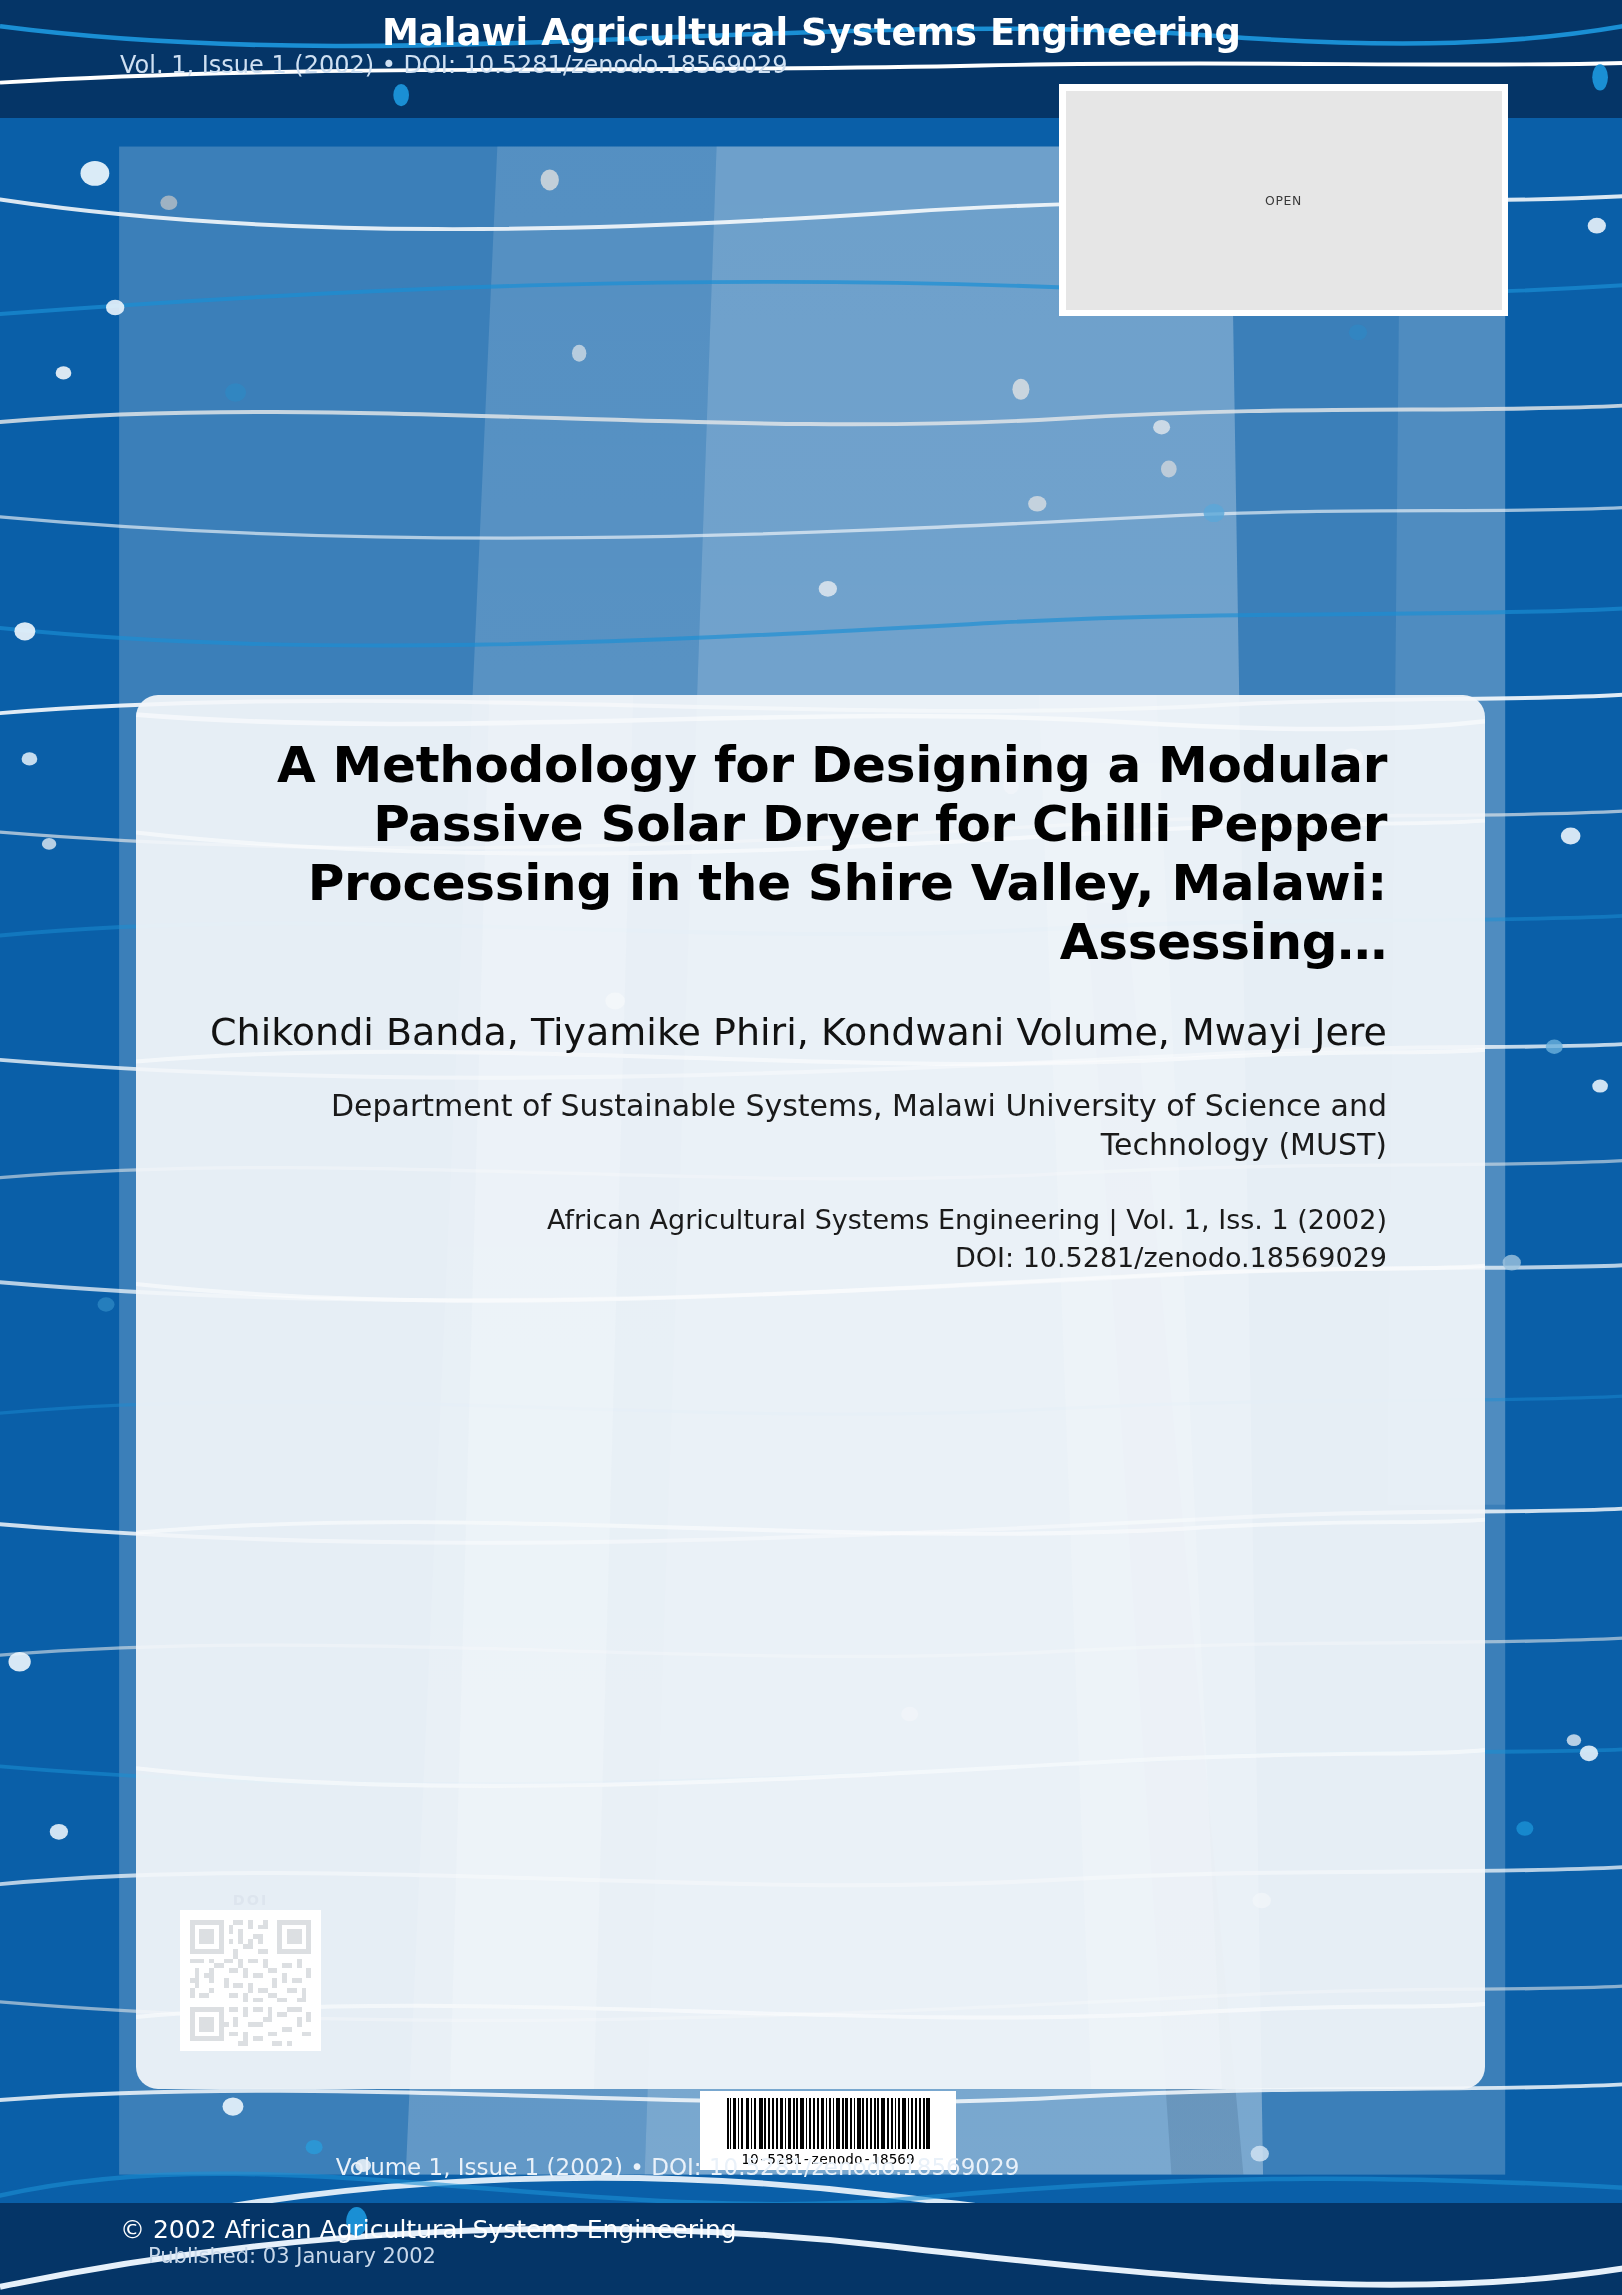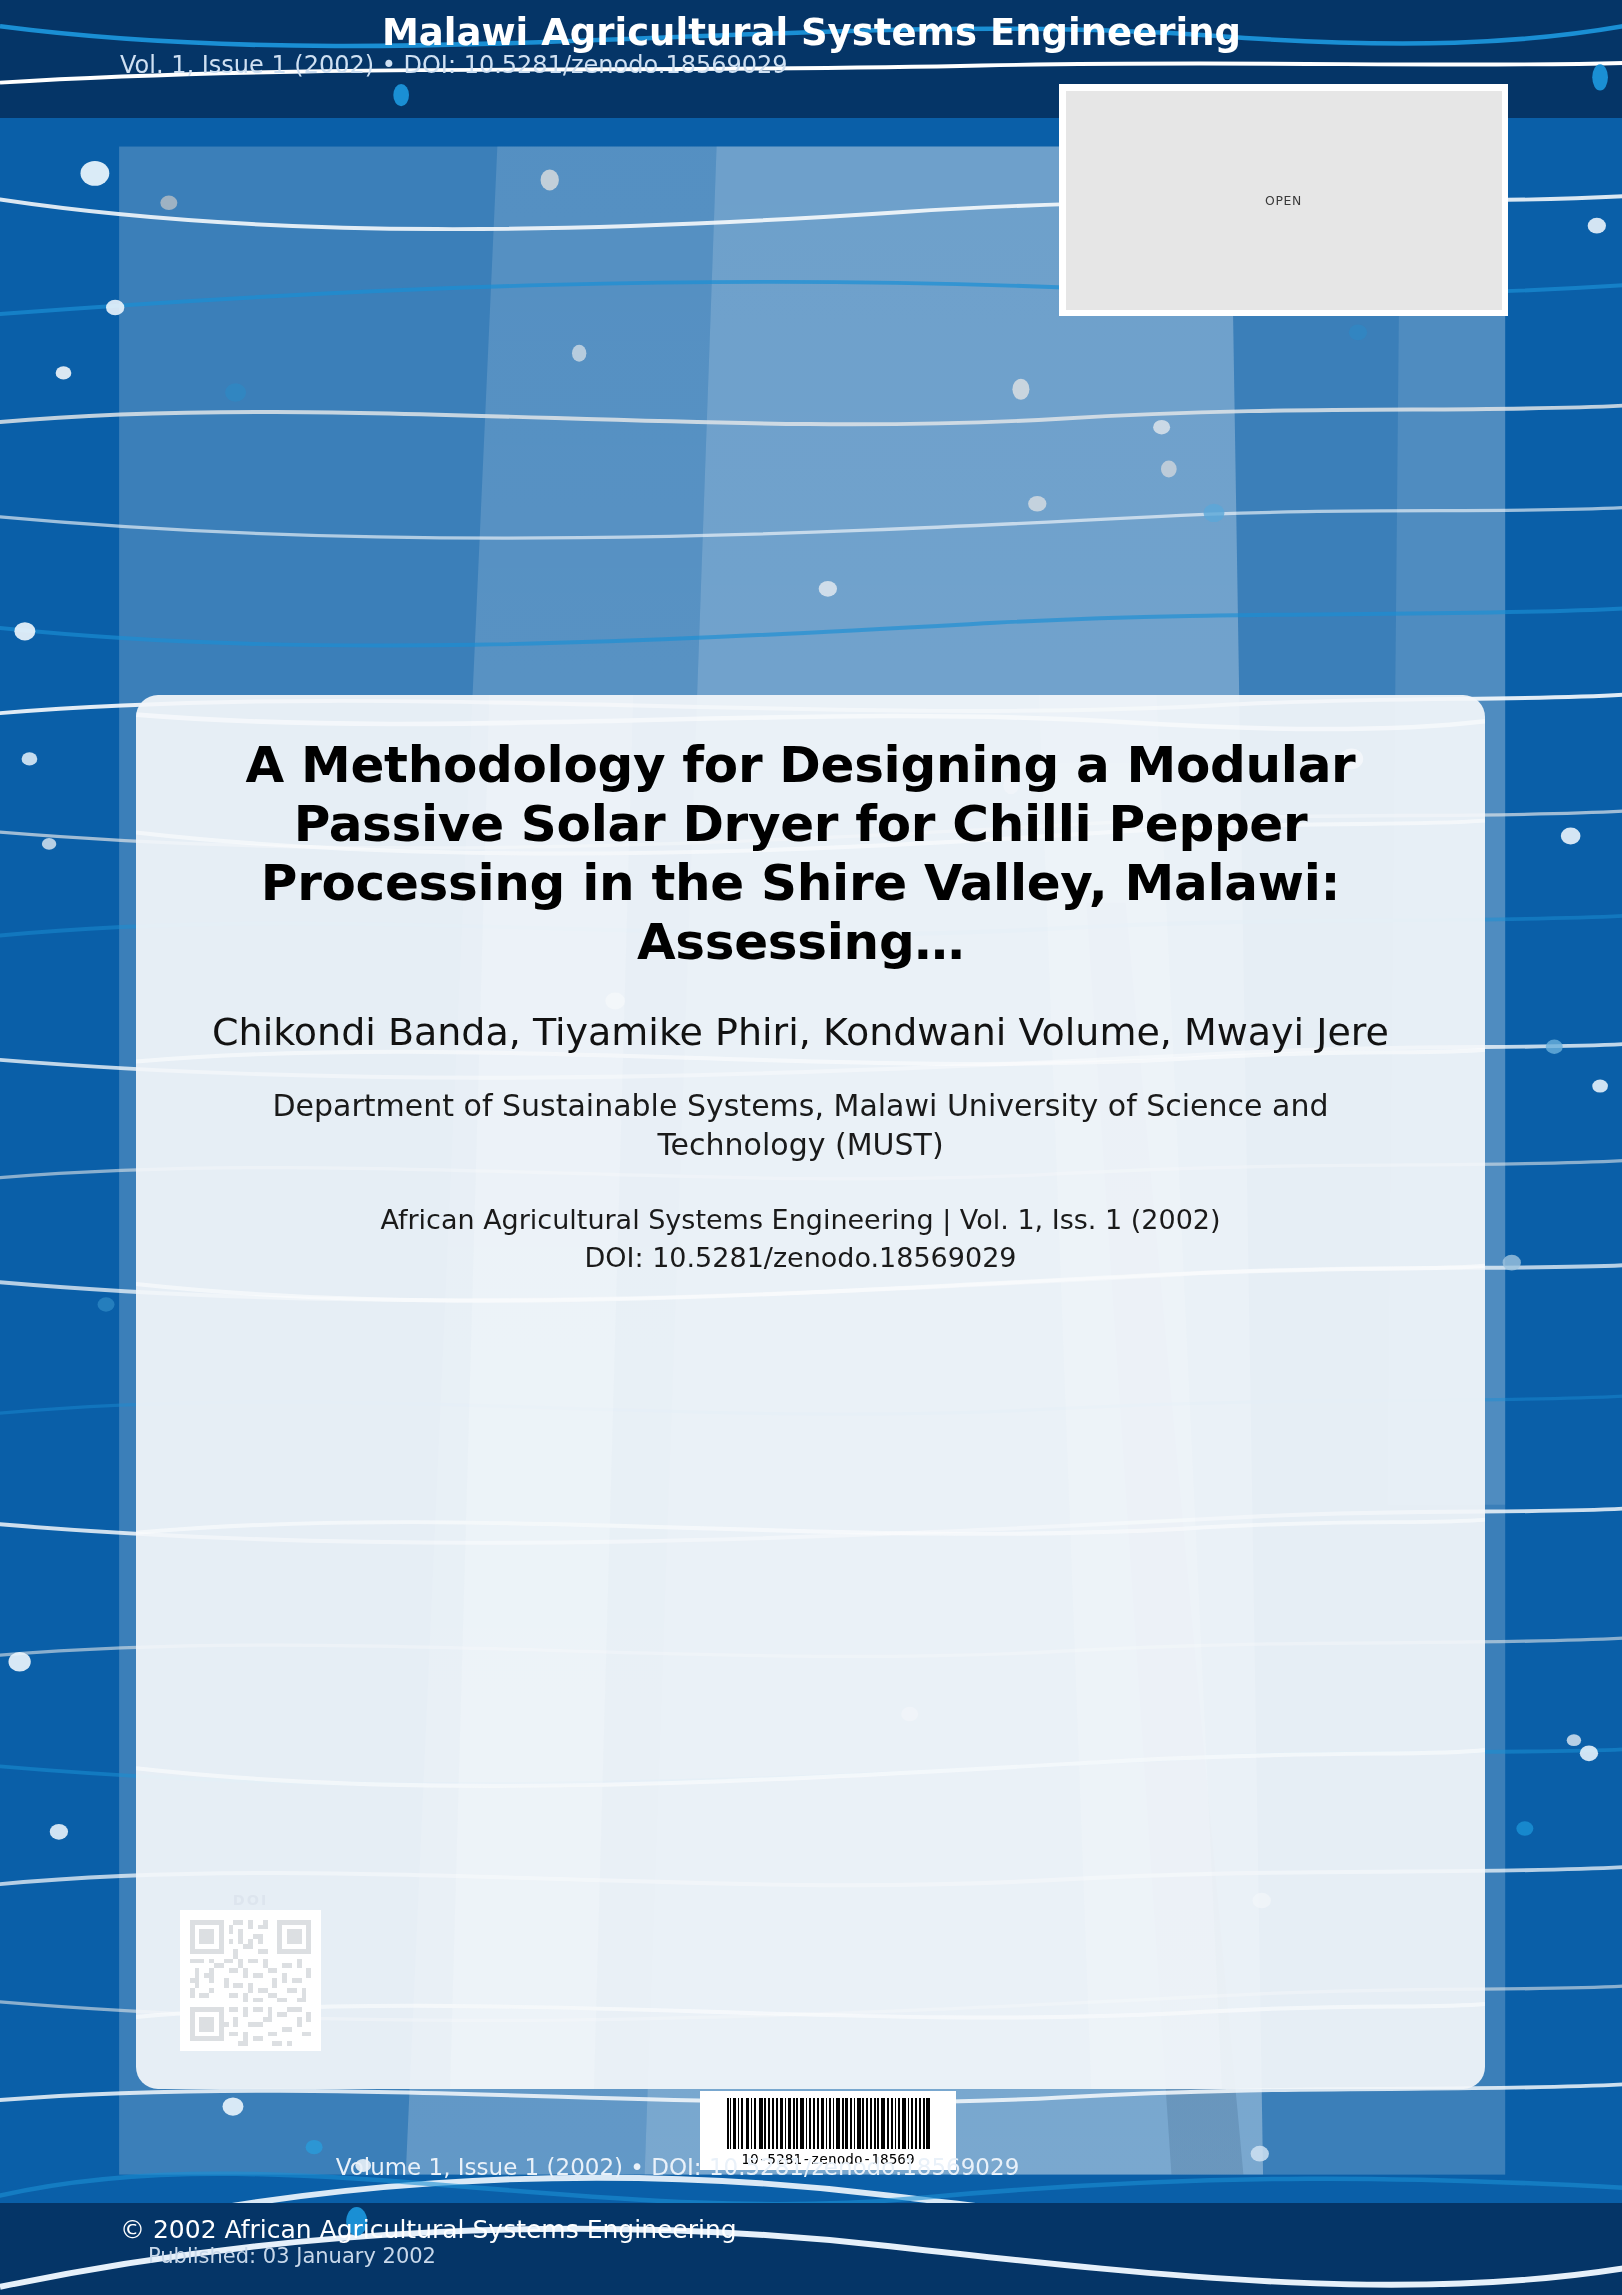--- a/index.html
+++ b/index.html
@@ -100,25 +100,25 @@
     left: 136px;
     top: 695px;
     width: 1349px;
     height: 1394px;
     background: rgba(243,246,250,0.93);
     border-radius: 22px;
     overflow: hidden;
   }
   .card-inner {
     position: absolute;
-    left: 16px; top: 0;
+    left: 0; top: 0;
     width: 100%;
     box-sizing: border-box;
     padding: 41px 98px 0 46px;
-    text-align: center;
+    text-align: right;
   }
 
   .paper-title {
     font-size: 50px;
     font-weight: bold;
     line-height: 1.18;
     color: #000000;
     font-family: "DejaVu Sans", sans-serif;
     margin: 0;
     letter-spacing: -0.3px;

